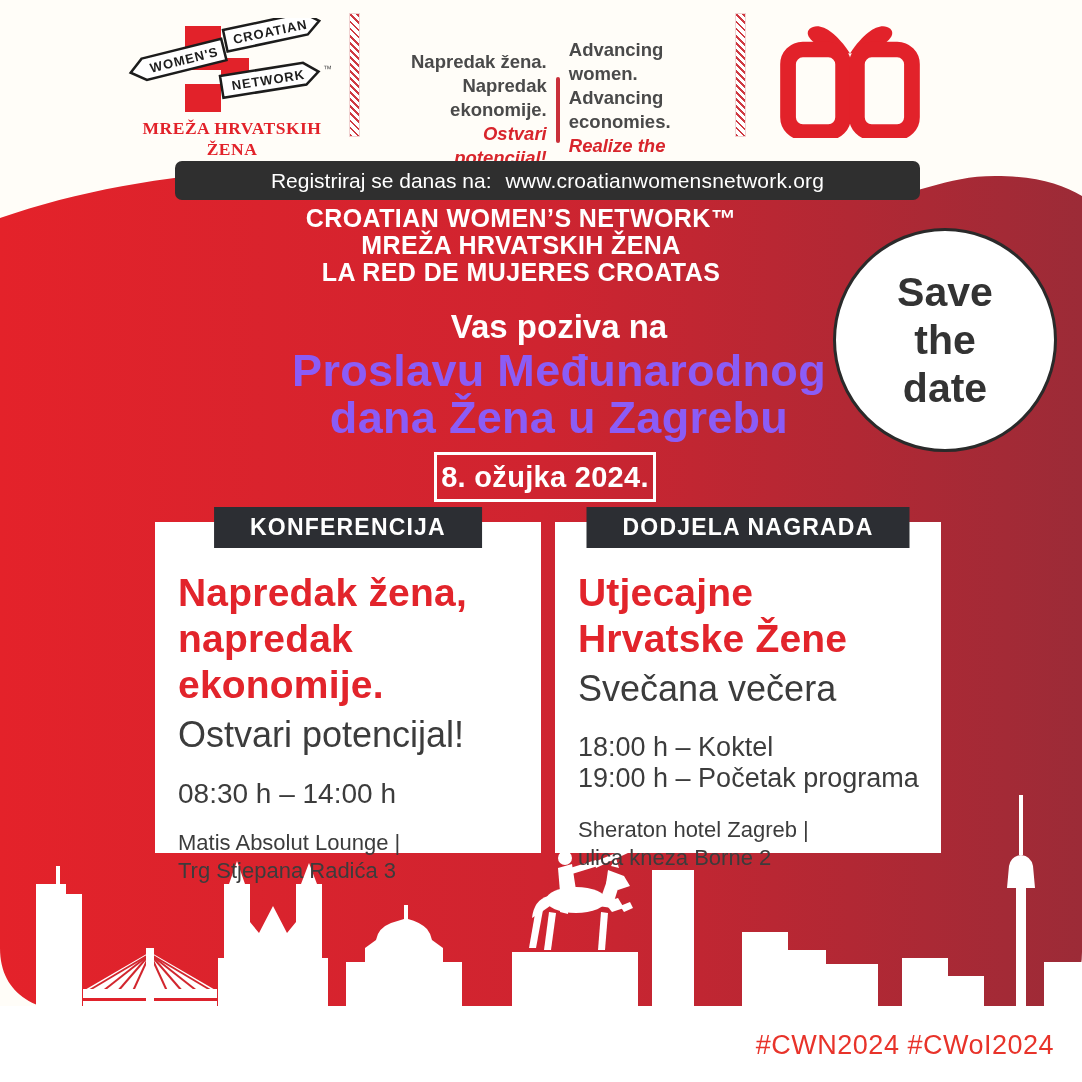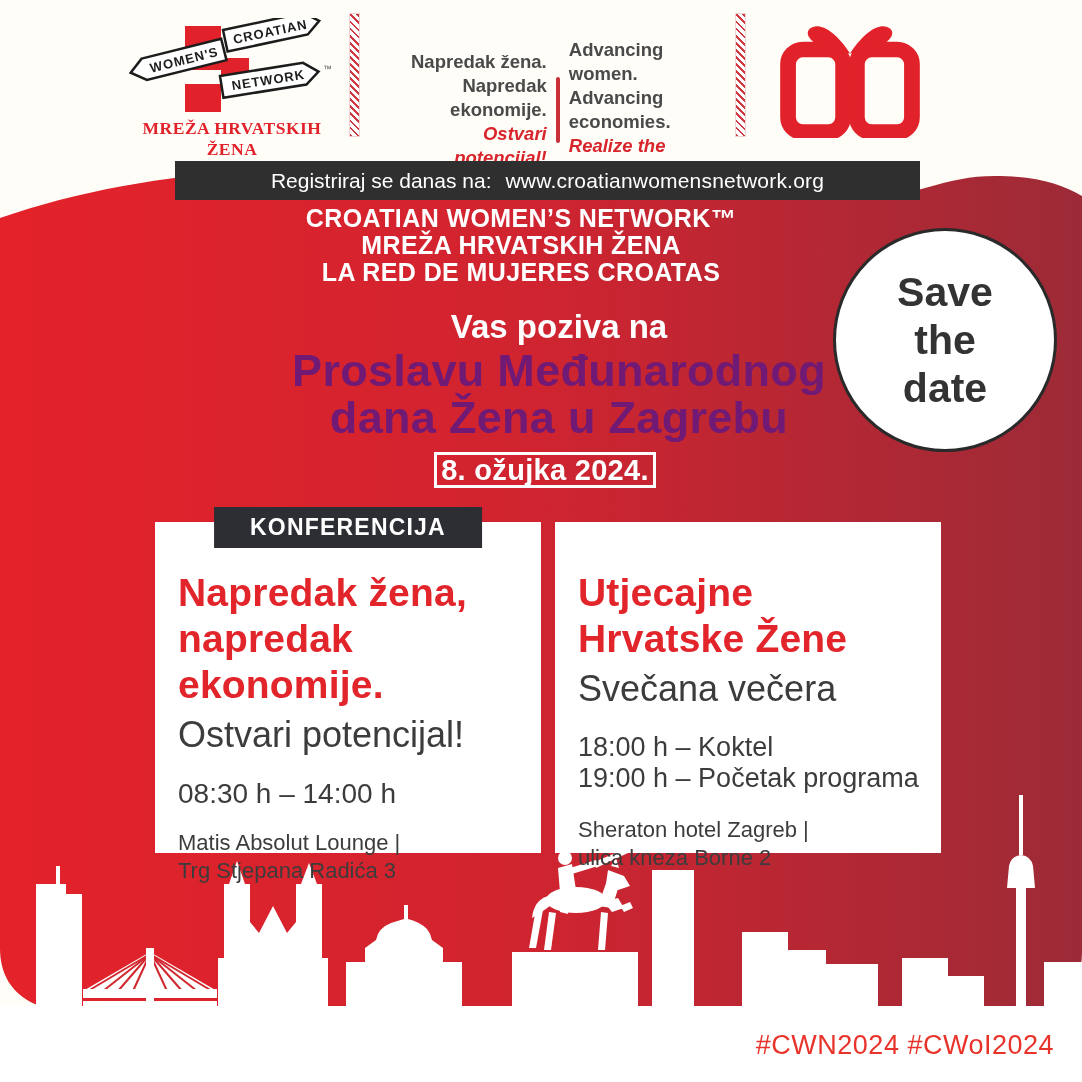--- a/index.html
+++ b/index.html
@@ -33,35 +33,35 @@
   .gift-svg{position:absolute;left:766px;top:20px;width:168px;height:118px;}
 
   
   .blob-svg,.sky-svg{position:absolute;left:0;top:0;width:1082px;height:1082px;}
   .blob-svg{z-index:1;}
   .sky-svg{z-index:2;}
 
   
   .banner{position:absolute;z-index:3;left:175px;top:161px;width:745px;height:39px;
     background:#2f2f2f;color:#fff;display:flex;align-items:center;justify-content:center;gap:14px;
-    font-size:21px;}
+    font-size:21px;border-radius:7px;}
   .banner .url{letter-spacing:.2px;}
 
   
   .org{position:absolute;z-index:3;left:171px;top:205px;width:700px;text-align:center;
     color:#fff;font-weight:bold;font-size:25px;line-height:27px;letter-spacing:.4px;}
   .invite{position:absolute;z-index:3;left:99px;top:308px;width:920px;text-align:center;
     color:#fff;font-weight:bold;font-size:33px;}
   .big-title{position:absolute;z-index:3;left:99px;top:347px;width:920px;text-align:center;
-    color:#701a75;font-weight:bold;font-size:45px;line-height:47px;letter-spacing:.3px;}
+    color:#8b5cf6;font-weight:bold;font-size:45px;line-height:47px;letter-spacing:.3px;}
   .std-circle{position:absolute;z-index:3;left:833px;top:228px;width:224px;height:224px;
     background:#fff;border:3px solid #2a2a2a;border-radius:50%;
     display:flex;flex-direction:column;align-items:center;justify-content:center;
     color:#333;font-weight:bold;font-size:41px;line-height:48px;}
-  .date-badge{position:absolute;z-index:3;left:434px;top:452px;width:222px;height:36px;
+  .date-badge{position:absolute;z-index:3;left:434px;top:452px;width:222px;height:50px;
     border:3px solid #fff;display:flex;align-items:center;justify-content:center;
     color:#fff;font-weight:bold;font-size:29px;letter-spacing:.3px;}
 
   
   .card{position:absolute;z-index:3;top:522px;width:386px;height:331px;background:#fff;}
   .card.left{left:155px;}
   .card.right{left:555px;}
   .card-badge{position:absolute;top:-15px;left:50%;transform:translateX(-50%);
     background:#2c2e33;color:#fff;font-weight:bold;font-size:23px;letter-spacing:1.2px;
     padding:7px 36px;white-space:nowrap;}
@@ -232,20 +232,21 @@
         <div>08:30 h – 14:00 h</div>
       </div>
       <div class="card-venue">
         <div>Matis Absolut Lounge |</div>
         <div>Trg Stjepana Radića 3</div>
       </div>
     </div>
   </div>
 
   <div class="card right">
+    <div class="card-badge">DODJELA NAGRADA</div>
     <div class="card-body">
       <div class="card-title">
         <div>Utjecajne</div>
         <div>Hrvatske Žene</div>
       </div>
       <div class="card-sub">Svečana večera</div>
       <div class="card-times">
         <div>18:00 h – Koktel</div>
         <div>19:00 h – Početak programa</div>
       </div>

